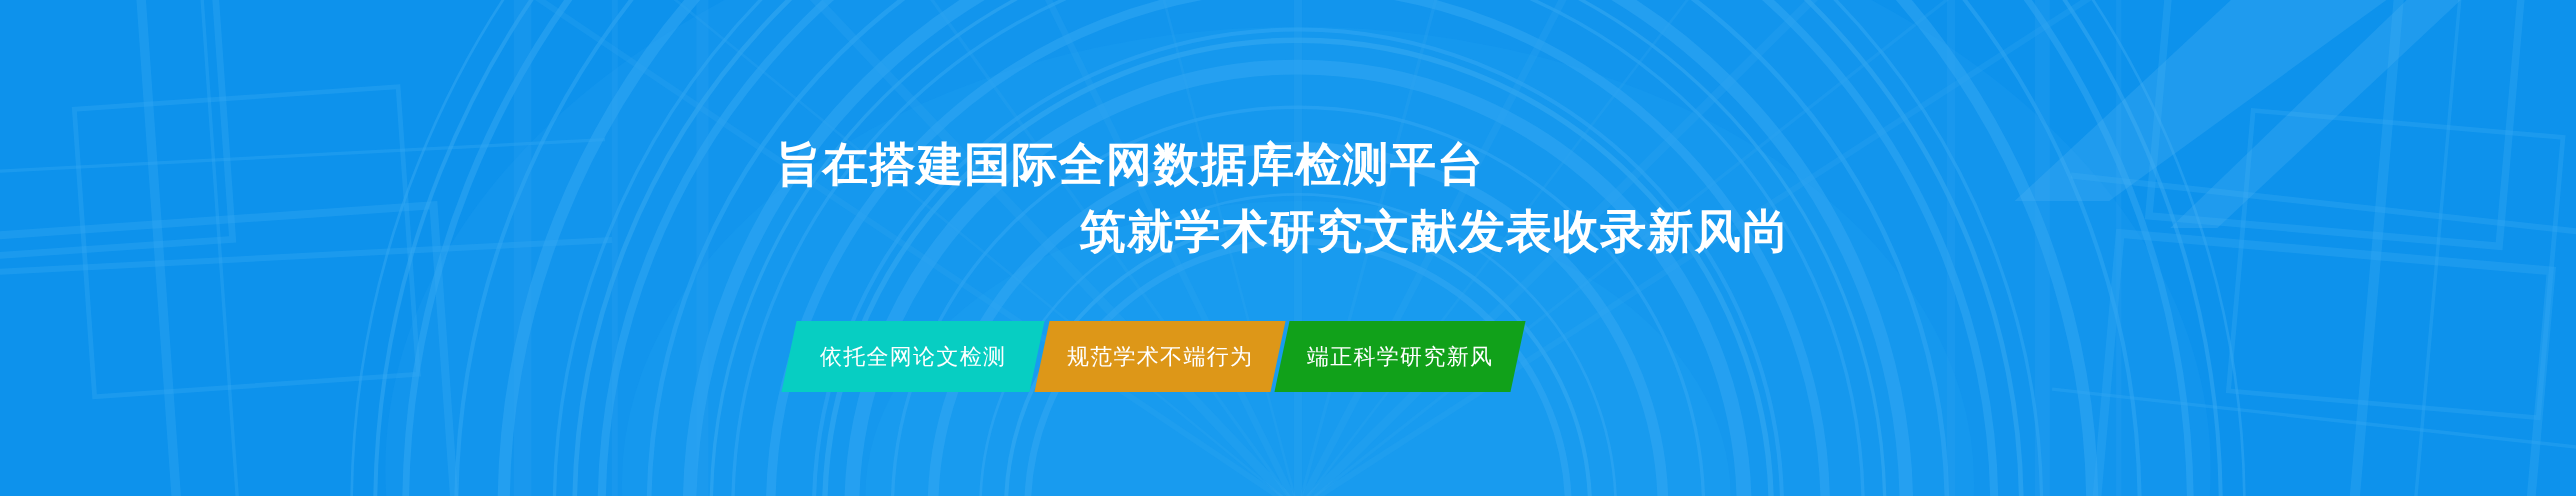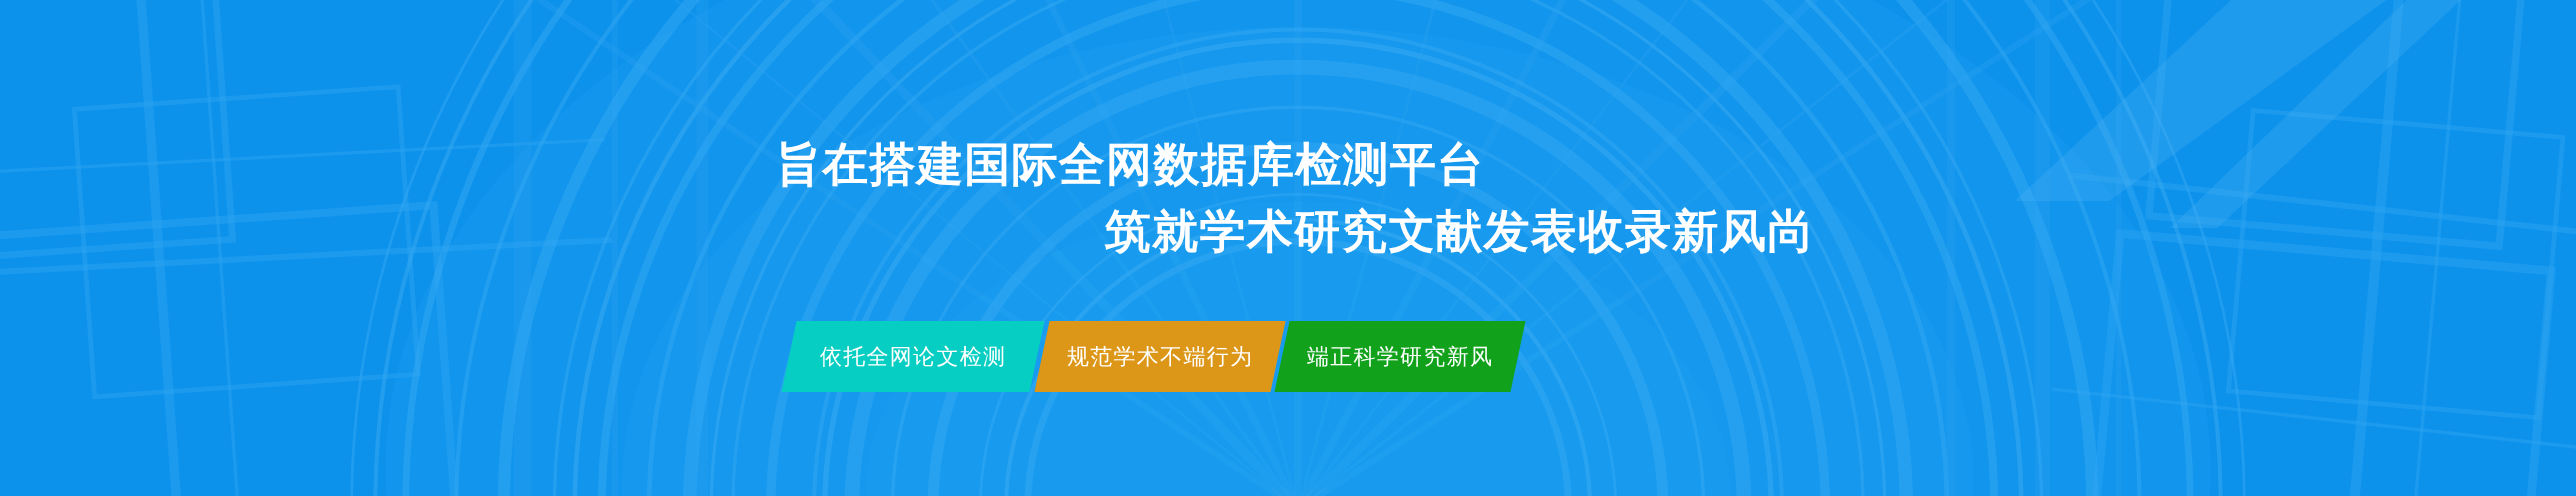--- a/index.html
+++ b/index.html
@@ -37,21 +37,21 @@
     line-height: 67px;
     letter-spacing: 1.3px;
     white-space: nowrap;
     -webkit-font-smoothing: antialiased;
   }
   .headline-line {
     display: block;
     color: #ffffff;
   }
   .headline-line-1 { padding-left: 775px; }
-  .headline-line-2 { padding-left: 1080px; margin-left: 25px; }
+  .headline-line-2 { padding-left: 1080px; }
 
   
   .tag-band {
     position: absolute;
     left: 789px;
     top: 321px;
     height: 71px;
     display: flex;
     align-items: stretch;
   }

